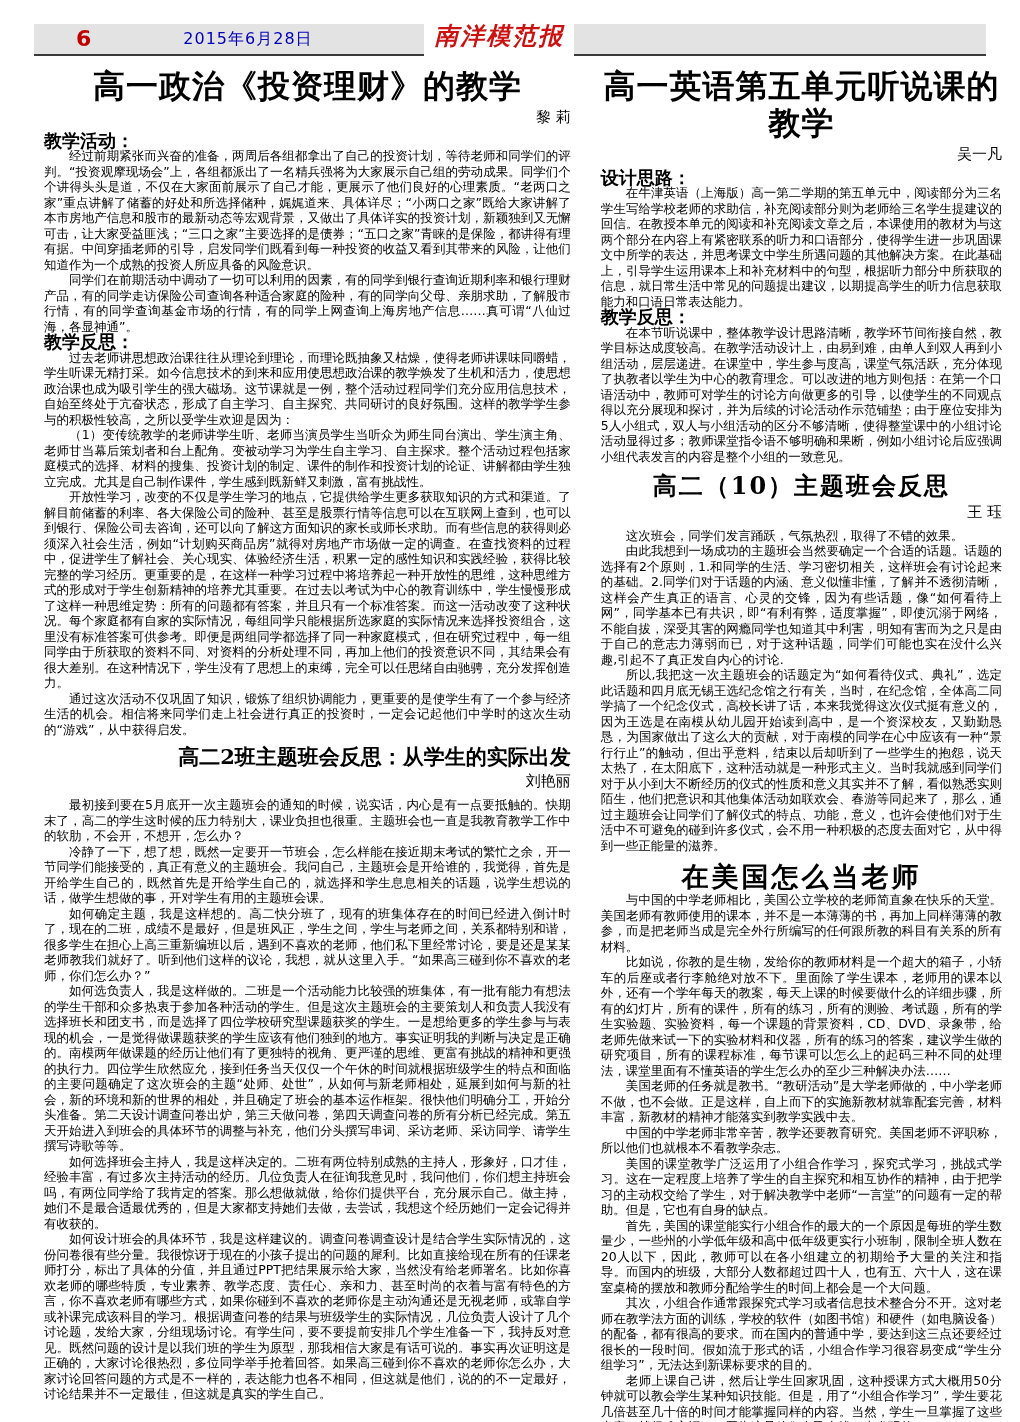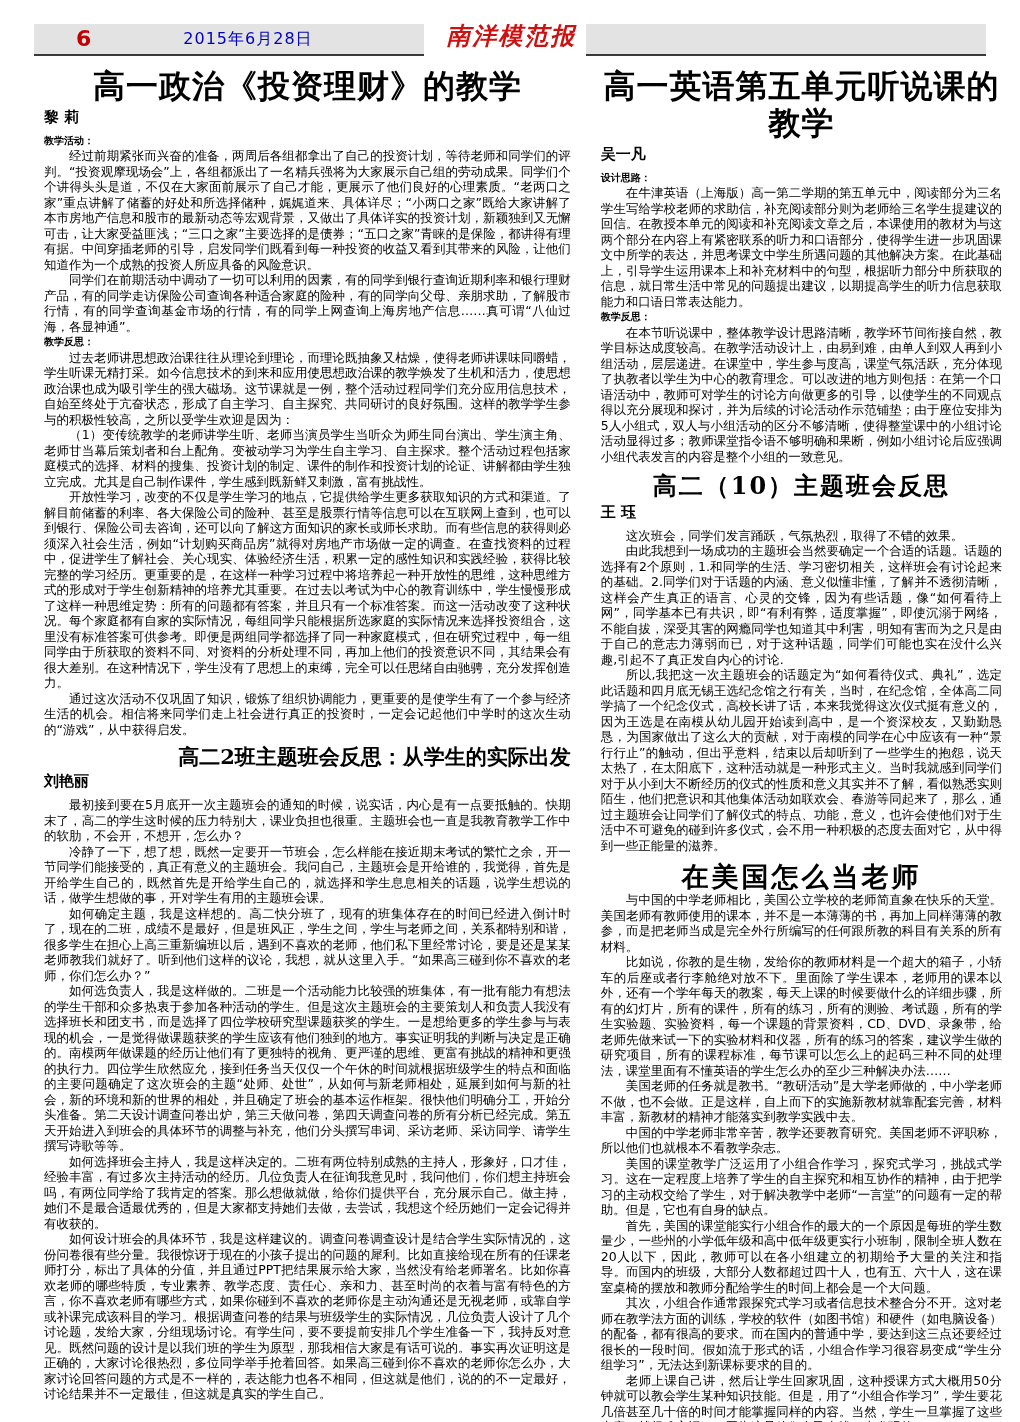--- a/index.html
+++ b/index.html
@@ -30,21 +30,21 @@
     margin-left:42px;line-height:30px;
   }
   .pagedate{
     color:var(--date-blue);
     font-size:16px;font-weight:normal;
     margin-left:92px;letter-spacing:1px;
   }
   .masthead{
     position:absolute;left:41%;top:-7px;
     background:#ffffff;
-    padding:3px 10px 5px 22px;
+    padding:3px 10px 5px 10px;
     color:var(--masthead-red);
     font-family:"DejaVu Serif","Liberation Serif",serif;
     font-style:italic;font-weight:bold;
     font-size:24px;letter-spacing:2px;
     white-space:nowrap;
   }
   
   .cols{
     display:flex;
     padding:0 18px 0 44px;
@@ -57,26 +57,26 @@
   .title{
     text-align:center;
     margin:8px 0 0 0;
     font-weight:bold;line-height:1.15;
   }
   .t-hei{font-family:"DejaVu Sans","Liberation Sans",sans-serif;font-size:32px;letter-spacing:1px;}
   .t-song{font-family:"DejaVu Serif","Liberation Serif",serif;font-size:21px;text-align:right;}
   .t-song-lg{font-family:"DejaVu Serif","Liberation Serif",serif;font-size:24px;letter-spacing:2px;}
   .t-song-xl{font-family:"DejaVu Serif","Liberation Serif",serif;font-size:27px;letter-spacing:3px;}
   .author{
-    text-align:left;font-weight:bold;
+    text-align:right;font-weight:normal;
     font-size:15px;margin:3px 0 6px 0;
   }
   .label{
     font-weight:bold;margin:0;
-    font-size:10px;line-height:15.5px;
+    font-size:18px;line-height:15.5px;
   }
   .para{
     margin:0;text-indent:2em;
     font-size:12.5px;line-height:15.5px;
     text-align:justify;
   }
 </style>
 </head>
 <body>
 

